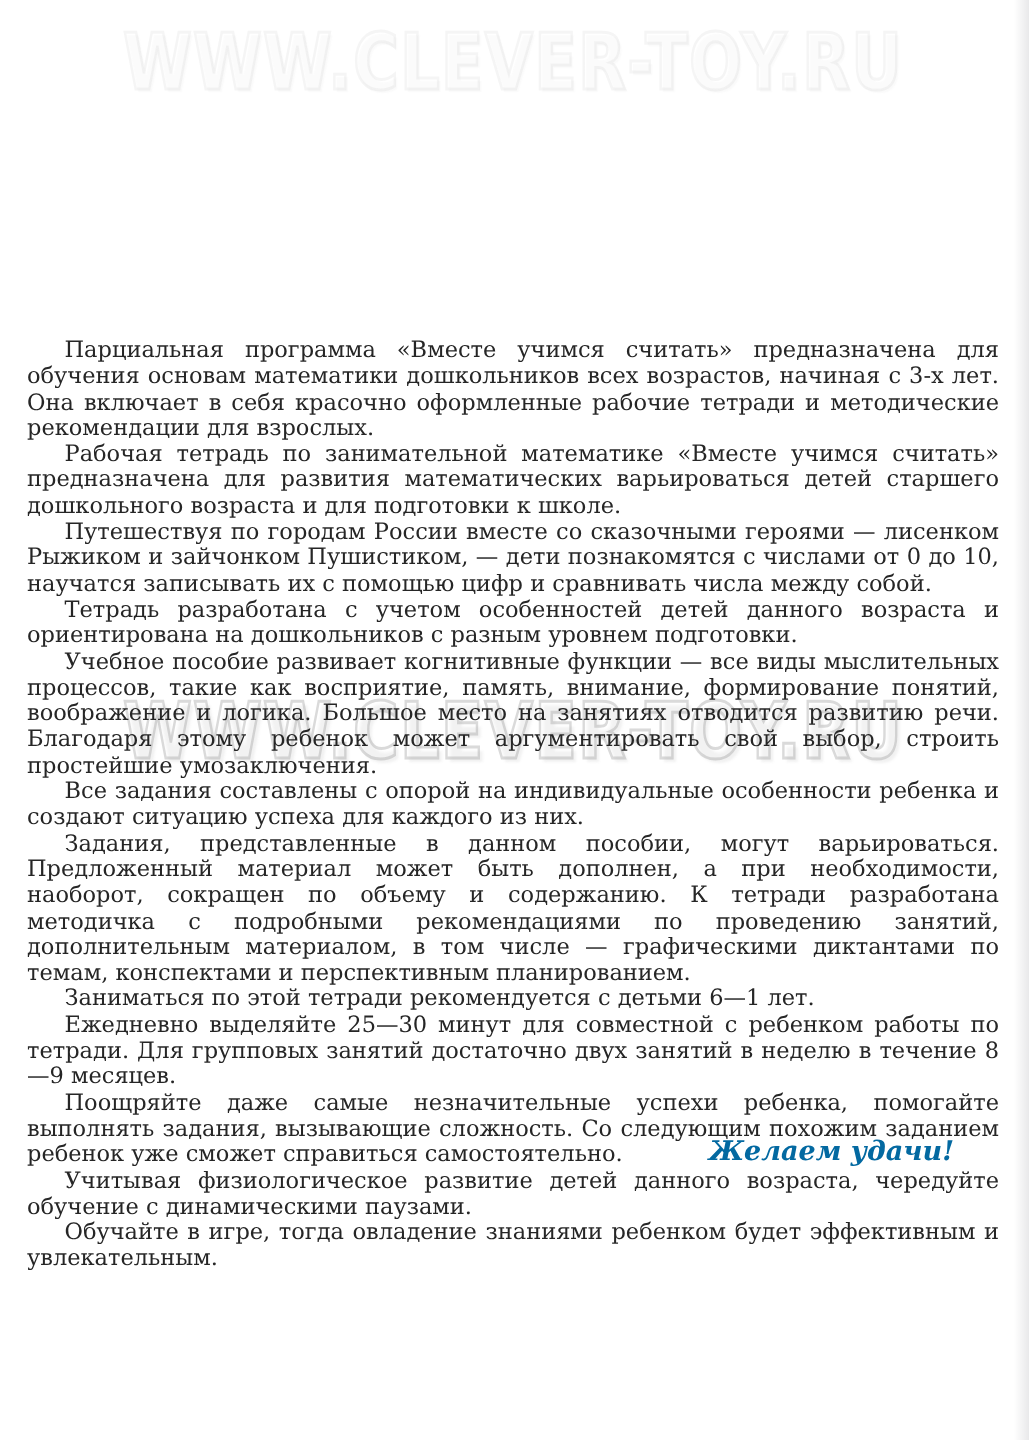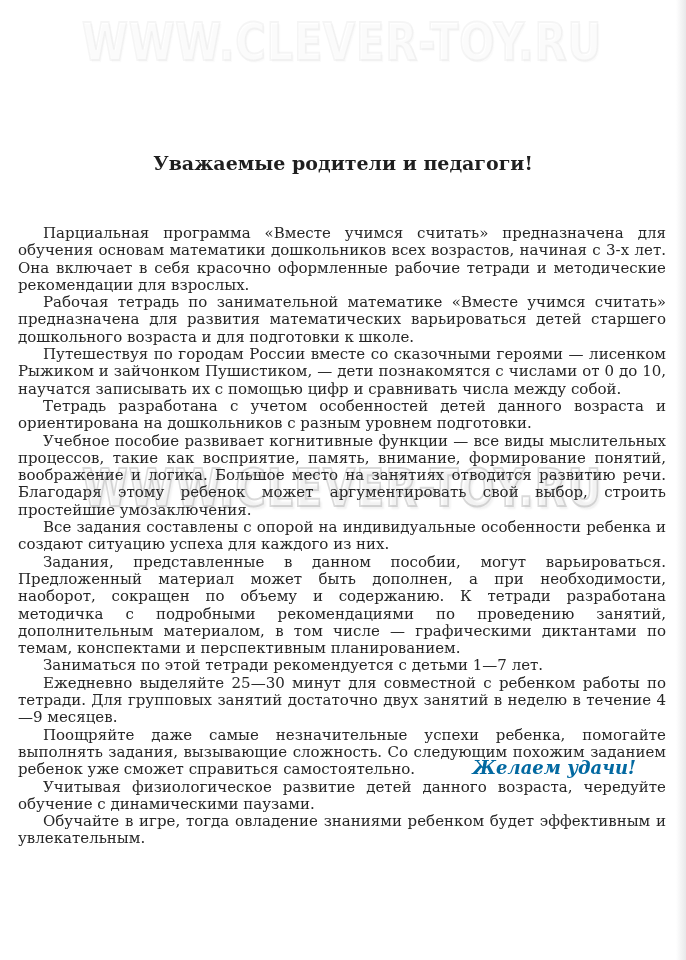--- a/index.html
+++ b/index.html
@@ -92,32 +92,31 @@
 </style>
 </head>
 <body>
 
 <div class="page">
 
   <div class="watermark wm-top">WWW.CLEVER-TOY.RU</div>
 
   <div class="watermark wm-mid">WWW.CLEVER-TOY.RU</div>
 
-  <h1 class="title">Уважаемые родители и педагоги!</h1>
 
   <div class="body-text">
     <p>Парциальная программа «Вместе учимся считать» предназначена для обучения основам математики дошкольников всех возрастов, начиная с 3-х лет. Она включает в себя красочно оформленные рабочие тетради и методические рекомендации для взрослых.</p>
     <p>Рабочая тетрадь по занимательной математике «Вместе учимся считать» предназначена для развития математических варьироваться детей старшего дошкольного возраста и для подготовки к школе.</p>
     <p>Путешествуя по городам России вместе со сказочными героями — лисенком Рыжиком и зайчонком Пушистиком, — дети познакомятся с числами от 0 до 10, научатся записывать их с помощью цифр и сравнивать числа между собой.</p>
     <p>Тетрадь разработана с учетом особенностей детей данного возраста и ориентирована на дошкольников с разным уровнем подготовки.</p>
     <p>Учебное пособие развивает когнитивные функции — все виды мыслительных процессов, такие как восприятие, память, внимание, формирование понятий, воображение и логика. Большое место на занятиях отводится развитию речи. Благодаря этому ребенок может аргументировать свой выбор, строить простейшие умозаключения.</p>
     <p>Все задания составлены с опорой на индивидуальные особенности ребенка и создают ситуацию успеха для каждого из них.</p>
     <p>Задания, представленные в данном пособии, могут варьироваться. Предложенный материал может быть дополнен, а при необходимости, наоборот, сокращен по объему и содержанию. К тетради разработана методичка с подробными рекомендациями по проведению занятий, дополнительным материалом, в том числе — графическими диктантами по темам, конспектами и перспективным планированием.</p>
-    <p>Заниматься по этой тетради рекомендуется с детьми 1—7 лет.</p>
-    <p>Ежедневно выделяйте 25—30 минут для совместной с ребенком работы по тетради. Для групповых занятий достаточно двух занятий в неделю в течение 4—9 месяцев.</p>
+    <p>Заниматься по этой тетради рекомендуется с детьми 6—1 лет.</p>
+    <p>Ежедневно выделяйте 25—30 минут для совместной с ребенком работы по тетради. Для групповых занятий достаточно двух занятий в неделю в течение 8—9 месяцев.</p>
     <p>Поощряйте даже самые незначительные успехи ребенка, помогайте выполнять задания, вызывающие сложность. Со следующим похожим заданием ребенок уже сможет справиться самостоятельно.</p>
     <p>Учитывая физиологическое развитие детей данного возраста, чередуйте обучение с динамическими паузами.</p>
     <p>Обучайте в игре, тогда овладение знаниями ребенком будет эффективным и увлекательным.</p>
   </div>
 
   <div class="signature">Желаем удачи!</div>
 
   <div class="edge-shadow"></div>
 
 </div>

